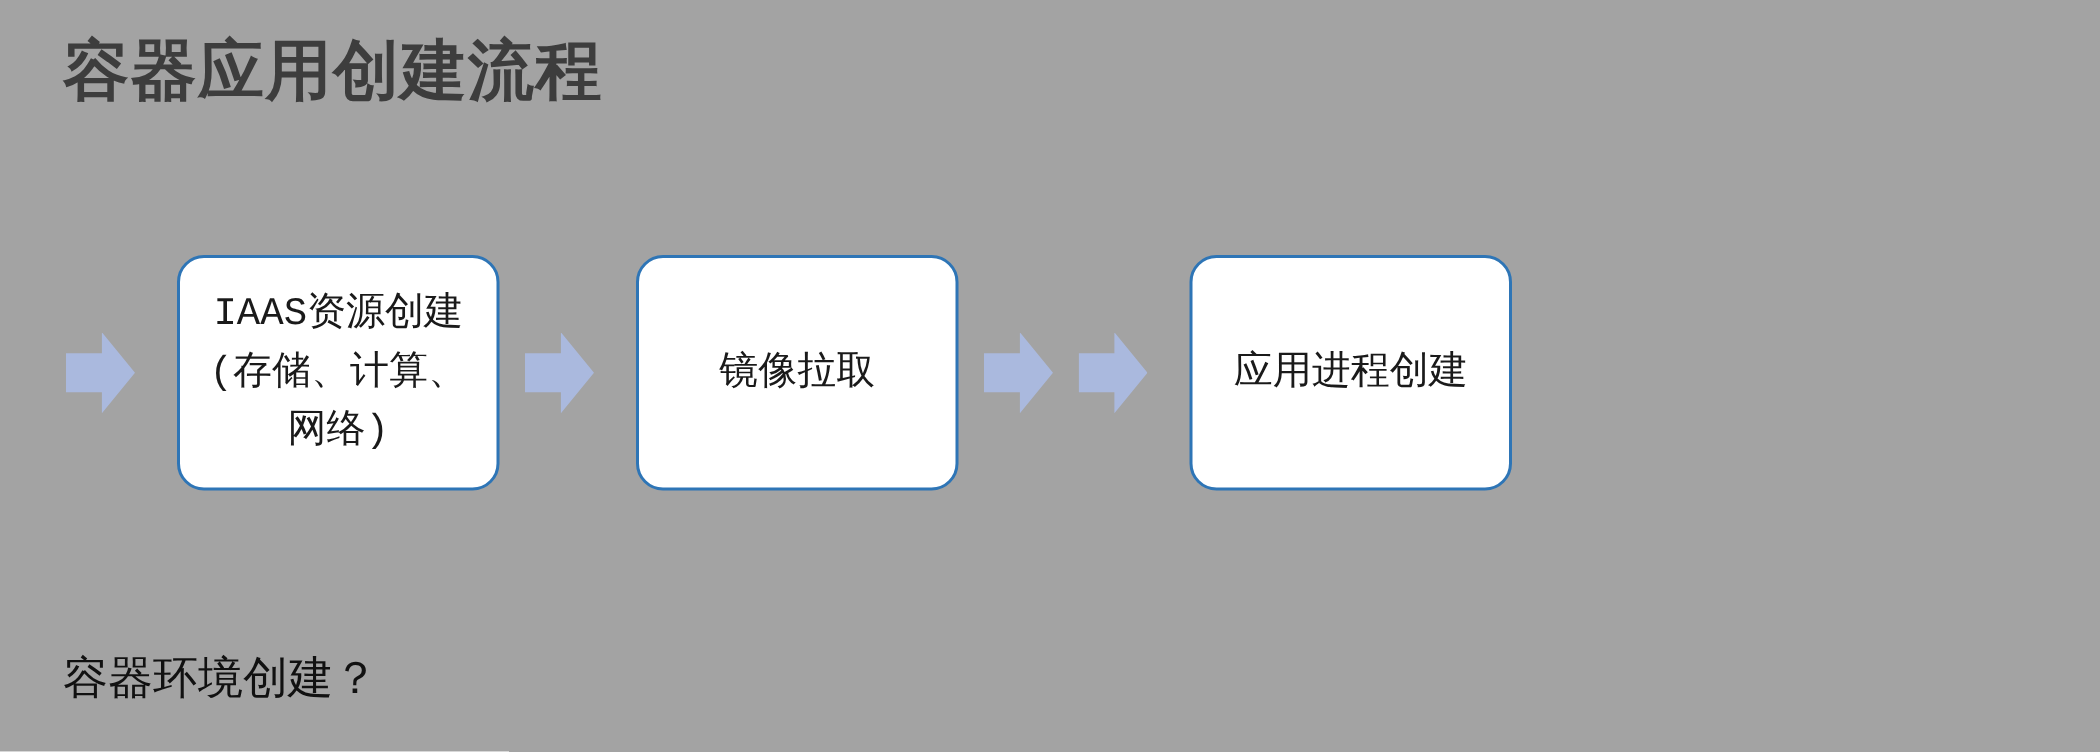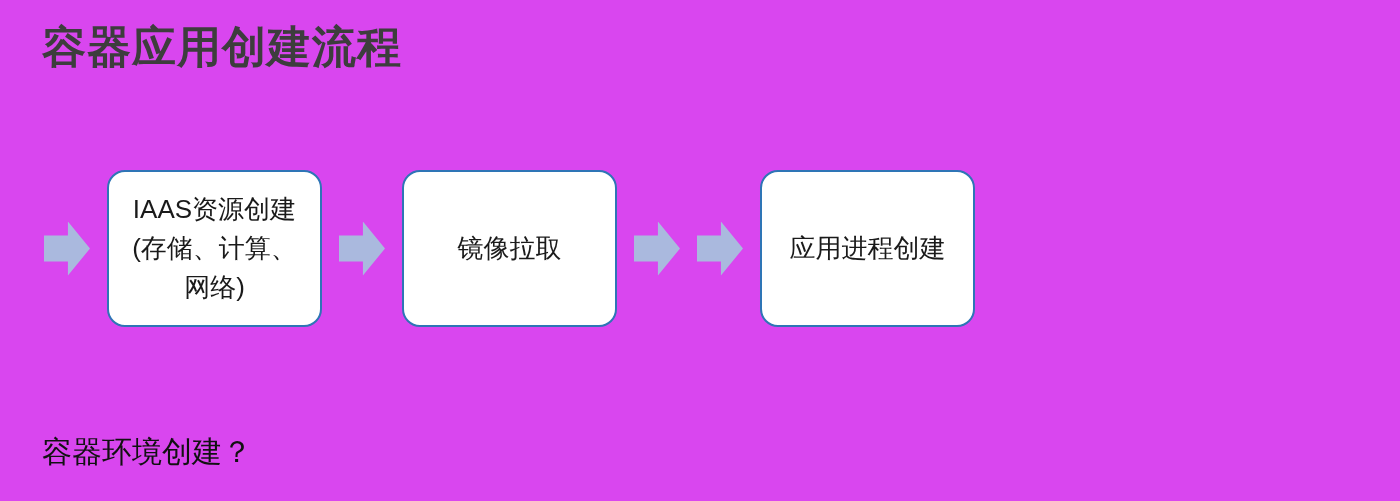--- a/index.html
+++ b/index.html
@@ -4,23 +4,23 @@
 <style>
   html, body {
     margin: 0;
     padding: 0;
     background: #ffffff;
   }
   .canvas {
     position: relative;
     width: 1400px;
     height: 501px;
-    background: #d946ef;
+    background: #a3a3a3;
     overflow: hidden;
-    font-family: Liberation Sans, sans-serif;
+    font-family: Liberation Mono, monospace;
   }
   .title {
     position: absolute;
     left: 42px;
     top: 18px;
     font-size: 44px;
     font-weight: 700;
     color: #3d3d3d;
     letter-spacing: 1px;
     white-space: nowrap;
@@ -42,20 +42,21 @@
     display: flex;
     align-items: center;
     justify-content: center;
     text-align: center;
     font-size: 26px;
     line-height: 39px;
     color: #1a1a1a;
     white-space: pre-line;
     box-sizing: content-box;
     padding: 0 4px;
+    margin-left: 11px;
   }
   .arrow-right {
     width: 46px;
     height: 54px;
     background: #aab9de;
     flex: 0 0 auto;
     clip-path: polygon(0% 26%, 52% 26%, 52% 0%, 100% 50%, 52% 100%, 52% 74%, 0% 74%);
   }
   .question {
     position: absolute;

